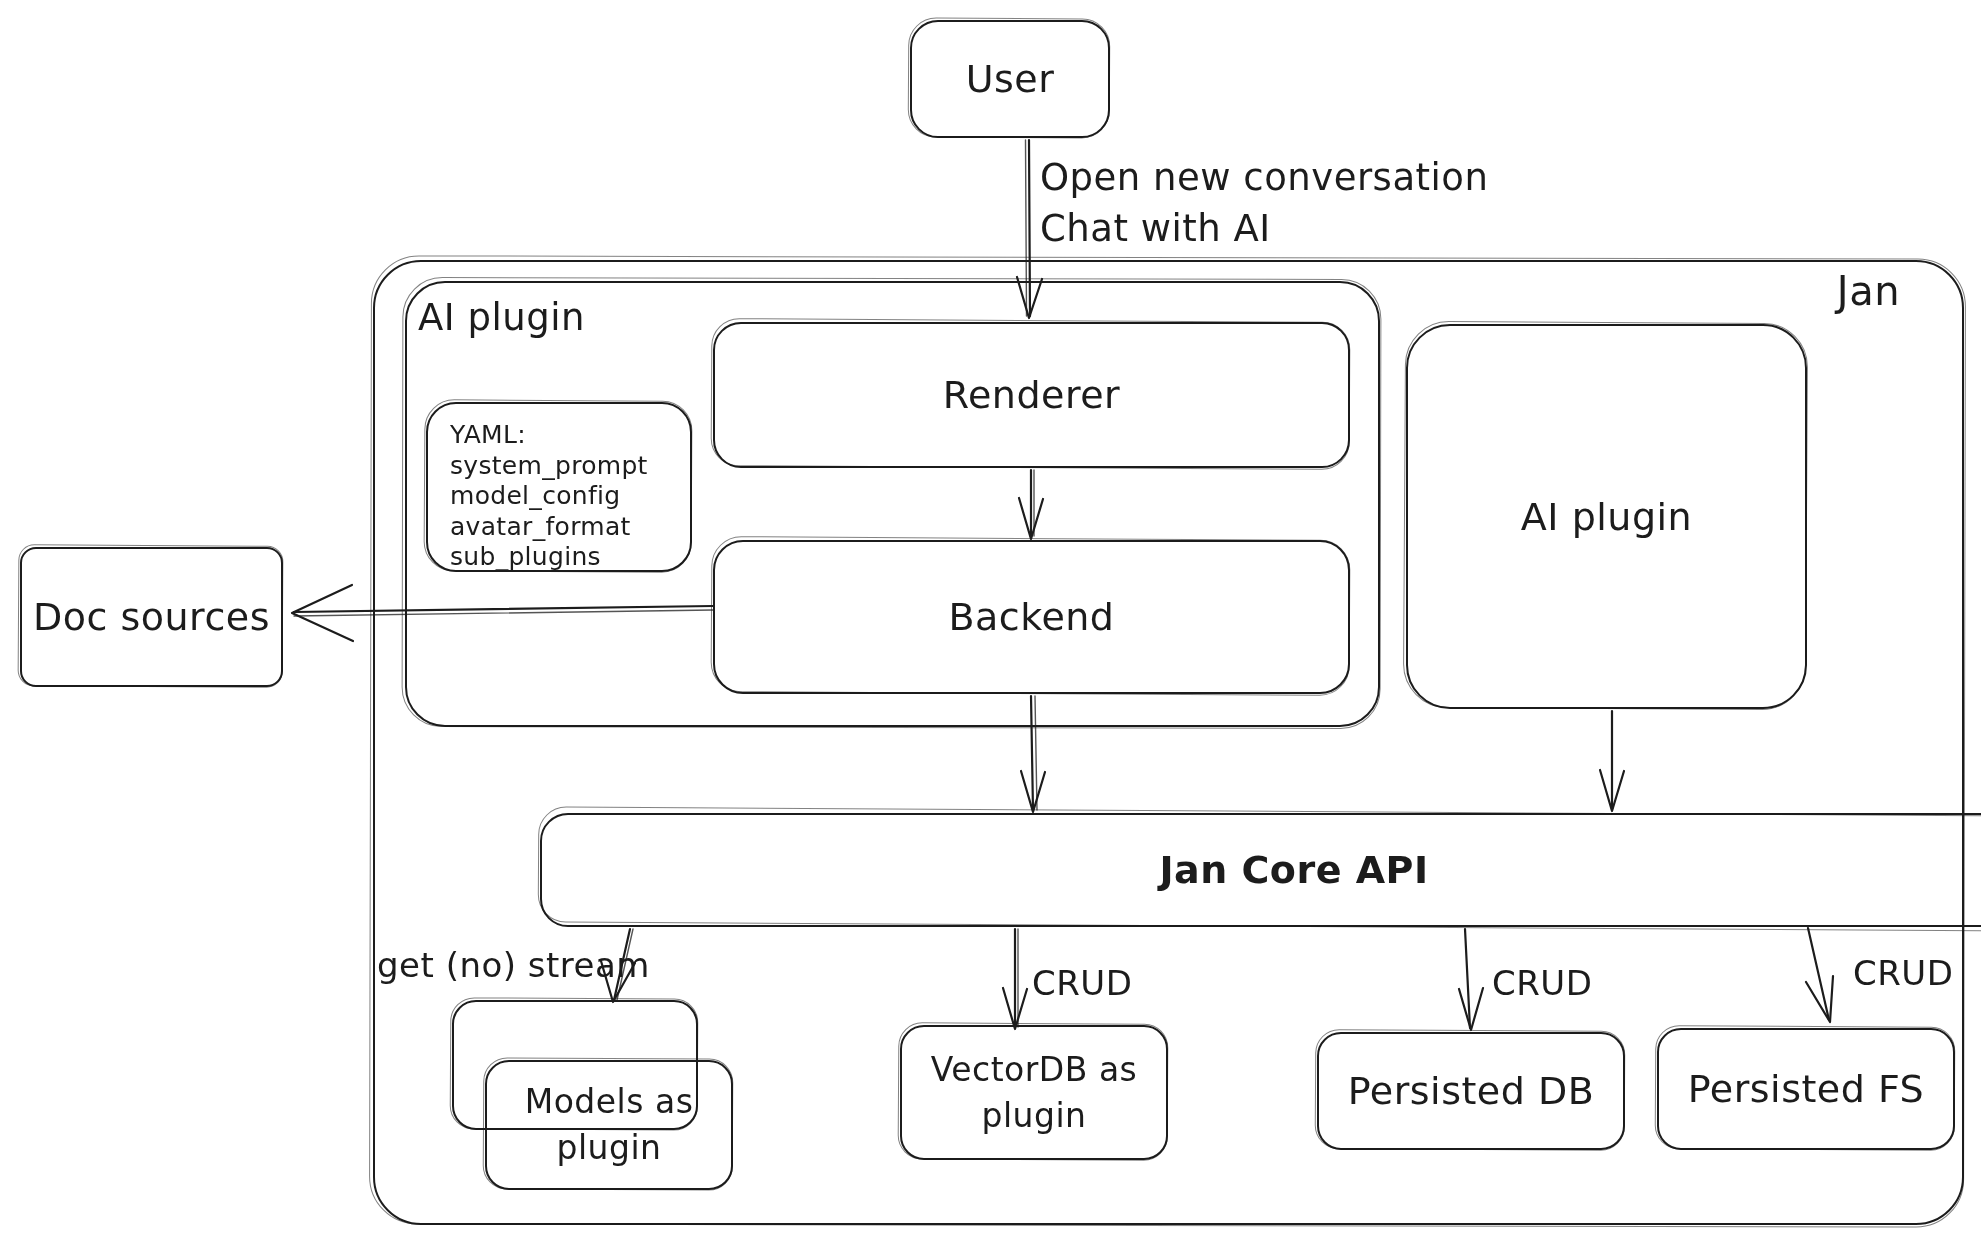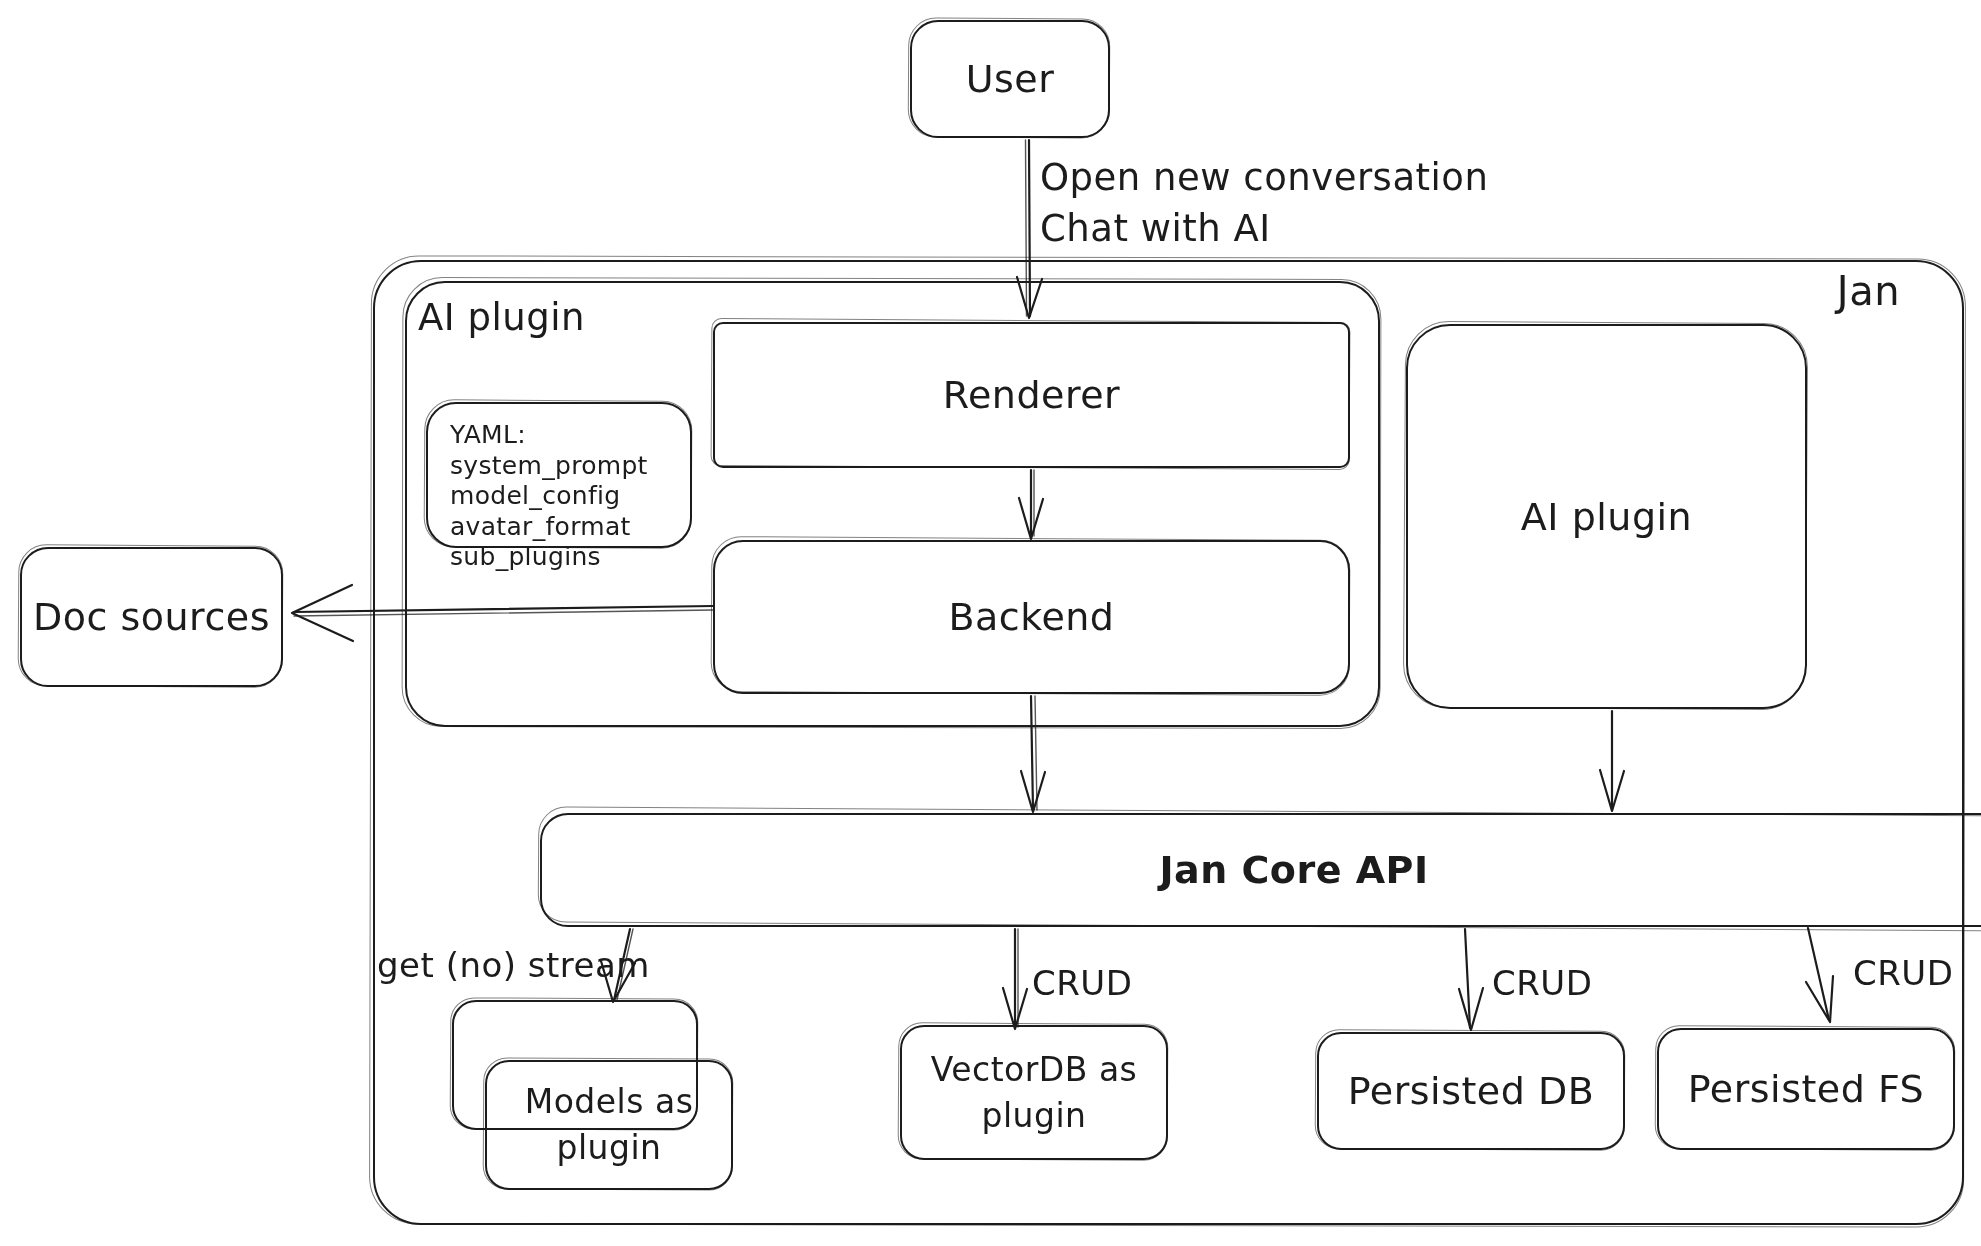--- a/index.html
+++ b/index.html
@@ -66,39 +66,39 @@
   <div class="sketch big" style="left:373px; top:260px; width:1591px; height:965px; border-radius:48px;"></div>
   <div class="corner-label" style="left:1700px; top:268px; width:200px; text-align:right; font-size:40px;">Jan</div>
 
   <div class="sketch big" style="left:405px; top:281px; width:975px; height:446px; border-radius:40px;"></div>
   <div class="corner-label" style="left:418px; top:296px;">AI plugin</div>
 
   <div class="sketch" style="left:910px; top:20px; width:200px; height:118px; border-radius:28px;">
     <div class="box-label">User</div>
   </div>
 
-  <div class="sketch" style="left:713px; top:322px; width:637px; height:146px; border-radius:10px;">
+  <div class="sketch" style="left:713px; top:322px; width:637px; height:146px; border-radius:28px;">
     <div class="box-label">Renderer</div>
   </div>
 
   <div class="sketch" style="left:713px; top:540px; width:637px; height:154px; border-radius:30px;">
     <div class="box-label">Backend</div>
   </div>
 
-  <div class="sketch" style="left:426px; top:402px; width:266px; height:146px; border-radius:30px;">
+  <div class="sketch" style="left:426px; top:402px; width:266px; height:170px; border-radius:30px;">
     <div class="yaml-lines">
       <div>YAML:</div>
       <div>system_prompt</div>
       <div>model_config</div>
       <div>avatar_format</div>
       <div>sub_plugins</div>
     </div>
   </div>
 
-  <div class="sketch" style="left:20px; top:547px; width:263px; height:140px; border-radius:28px;">
+  <div class="sketch" style="left:20px; top:547px; width:263px; height:140px; border-radius:16px;">
     <div class="box-label">Doc sources</div>
   </div>
 
   <div class="sketch" style="left:1406px; top:324px; width:401px; height:385px; border-radius:44px;">
     <div class="box-label">AI plugin</div>
   </div>
 
   <div class="sketch" style="left:540px; top:813px; width:1508px; height:114px; border-radius:28px;font-weight:bold;">
     <div class="box-label">Jan Core API</div>
   </div>

